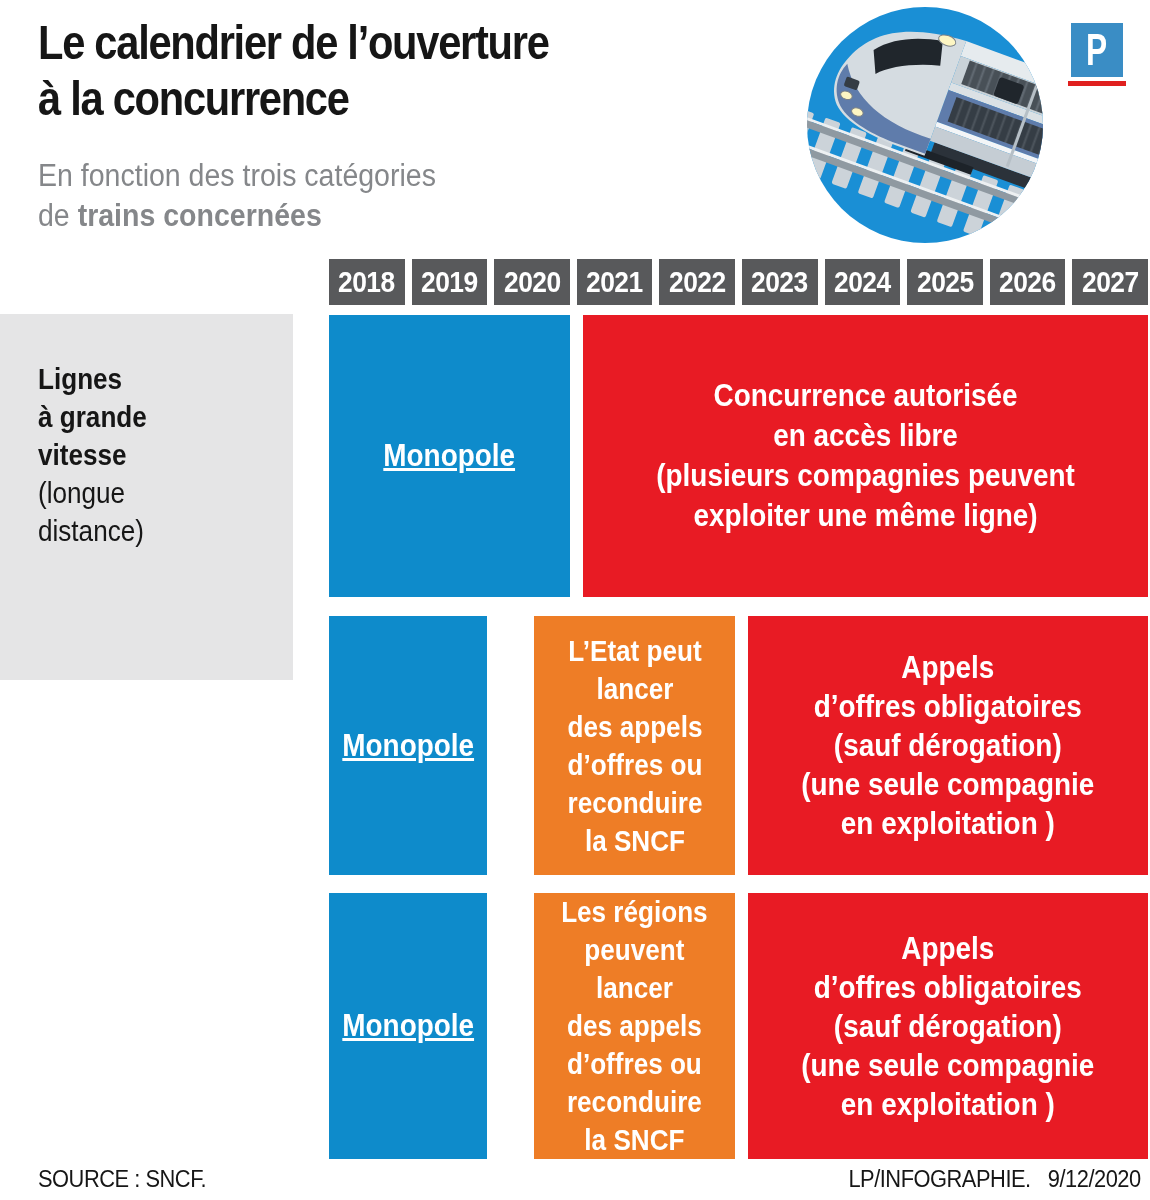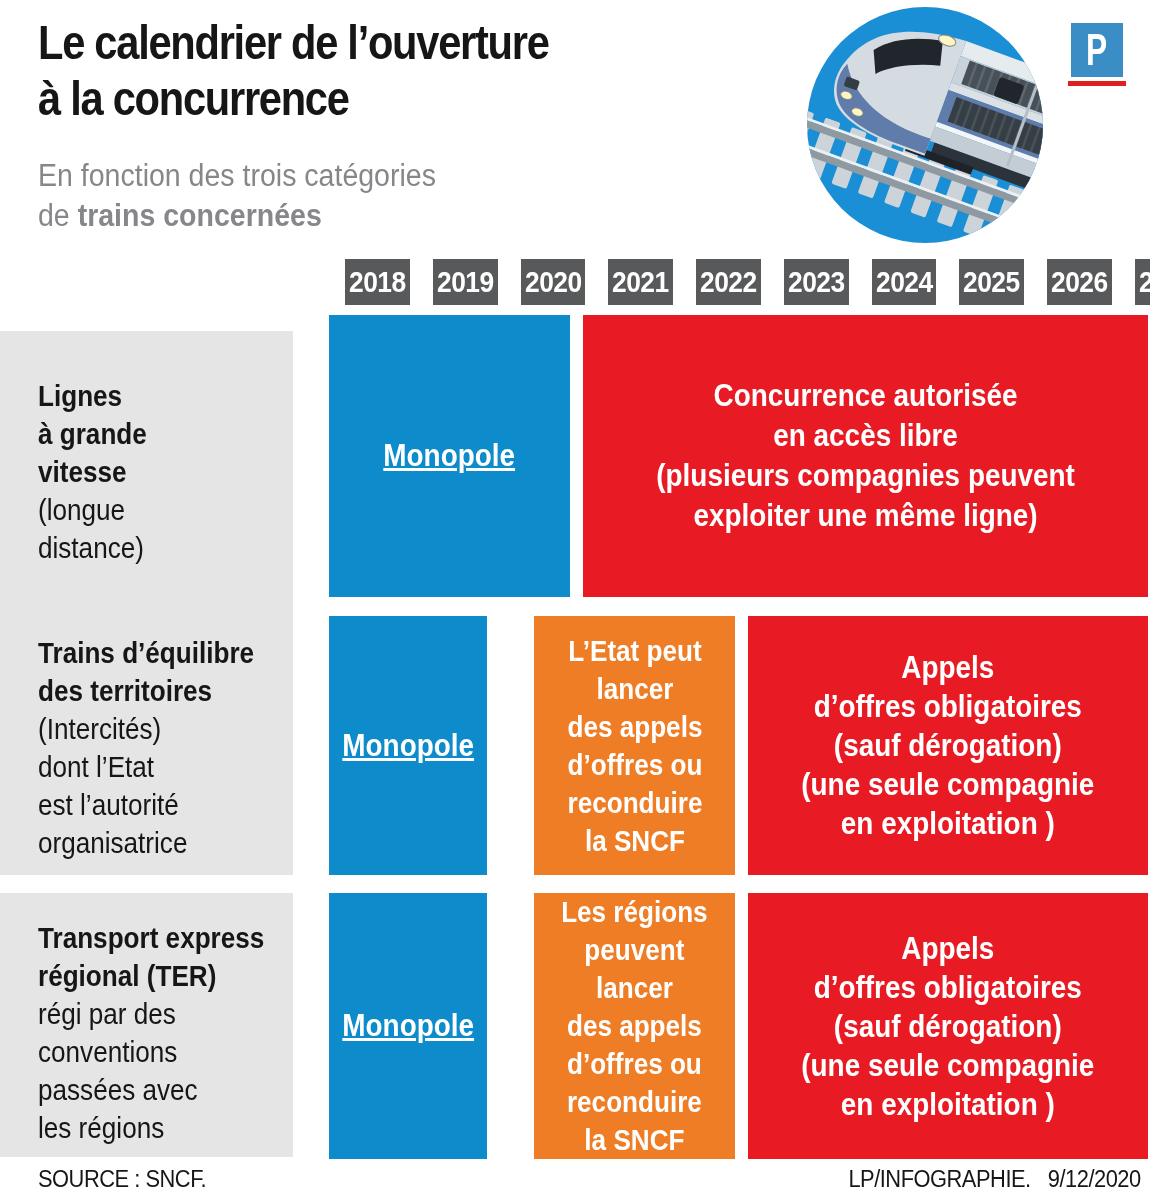--- a/index.html
+++ b/index.html
@@ -31,40 +31,40 @@
 
   
   .tl-grid{position:absolute;left:329px;width:819px;display:grid;
            grid-template-columns:repeat(10,1fr);column-gap:7px;}
   .years-row{top:259px;height:46px;}
   .row1{top:315px;height:282px;}
   .row2{top:616px;height:259px;}
   .row3{top:893px;height:264px;}
 
   .year-cell{background:var(--year-gray);color:#fff;display:flex;align-items:center;justify-content:center;
-             font-weight:700;font-size:30px;margin-left:16px;}
+             font-weight:700;font-size:30px;}
   .year-cell .yt{transform:scaleX(.88);letter-spacing:-.5px;}
 
   .seg{display:flex;align-items:center;justify-content:center;color:#fff;font-weight:700;text-align:center;}
   .seg.blue{background:var(--box-blue);text-decoration:underline;}
   .seg.red{background:var(--box-red);margin-left:6px;}
   .seg.orange{background:var(--box-orange);}
   .c1-4{grid-column:1/4;} .c4-11{grid-column:4/11;}
   .c1-3{grid-column:1/3;} .c3-6{grid-column:3/6;margin-left:40px;} .c6-11{grid-column:6/11;}
   .seg-text{transform:scaleX(.9);}
   .t-mono{font-size:31px;}
   .t-big{font-size:31px;line-height:40px;}
   .t-mid{font-size:31px;line-height:39px;}
   .t-orange{font-size:29px;line-height:38px;}
 
   
   .cat{position:absolute;left:0;width:293px;background:var(--label-gray);padding-left:38px;color:var(--text-dark);}
   .cat .txt{transform:scaleX(.87);transform-origin:left top;font-size:30px;line-height:38px;white-space:nowrap;}
   .cat .txt .b{font-weight:700;}
-  .cat1{top:331px;height:366px;padding-top:46px;}
+  .cat1{top:314px;height:366px;padding-top:46px;}
   .cat2{top:616px;height:259px;padding-top:18px;}
   .cat3{top:893px;height:264px;padding-top:26px;}
 
   
   .src{position:absolute;left:38px;top:1166px;font-size:23px;color:var(--text-dark);
        transform:scaleX(.95);transform-origin:left top;letter-spacing:-.5px;}
   .credit{position:absolute;right:9px;top:1166px;font-size:23px;color:var(--text-dark);
           transform:scaleX(.95);transform-origin:right top;letter-spacing:-.5px;display:flex;gap:18px;}
 </style>
 </head>
@@ -203,30 +203,20 @@
     <div class="seg red c4-11">
       <div class="seg-text t-big">
         <div>Concurrence autorisée</div>
         <div>en accès libre</div>
         <div>(plusieurs compagnies peuvent</div>
         <div>exploiter une même ligne)</div>
       </div>
     </div>
   </div>
 
-  <div class="cat cat2">
-    <div class="txt">
-      <div class="b">Trains d’équilibre</div>
-      <div class="b">des territoires</div>
-      <div>(Intercités)</div>
-      <div>dont l’Etat</div>
-      <div>est l’autorité</div>
-      <div>organisatrice</div>
-    </div>
-  </div>
   <div class="tl-grid row2">
     <div class="seg blue c1-3">
       <div class="seg-text t-mono">Monopole</div>
     </div>
     <div class="seg orange c3-6">
       <div class="seg-text t-orange">
         <div>L’Etat peut</div>
         <div>lancer</div>
         <div>des appels</div>
         <div>d’offres ou</div>
@@ -238,30 +228,20 @@
       <div class="seg-text t-mid">
         <div>Appels</div>
         <div>d’offres obligatoires</div>
         <div>(sauf dérogation)</div>
         <div>(une seule compagnie</div>
         <div>en exploitation )</div>
       </div>
     </div>
   </div>
 
-  <div class="cat cat3">
-    <div class="txt">
-      <div class="b">Transport express</div>
-      <div class="b">régional (TER)</div>
-      <div>régi par des</div>
-      <div>conventions</div>
-      <div>passées avec</div>
-      <div>les régions</div>
-    </div>
-  </div>
   <div class="tl-grid row3">
     <div class="seg blue c1-3">
       <div class="seg-text t-mono">Monopole</div>
     </div>
     <div class="seg orange c3-6">
       <div class="seg-text t-orange">
         <div>Les régions</div>
         <div>peuvent lancer</div>
         <div>des appels</div>
         <div>d’offres ou</div>

